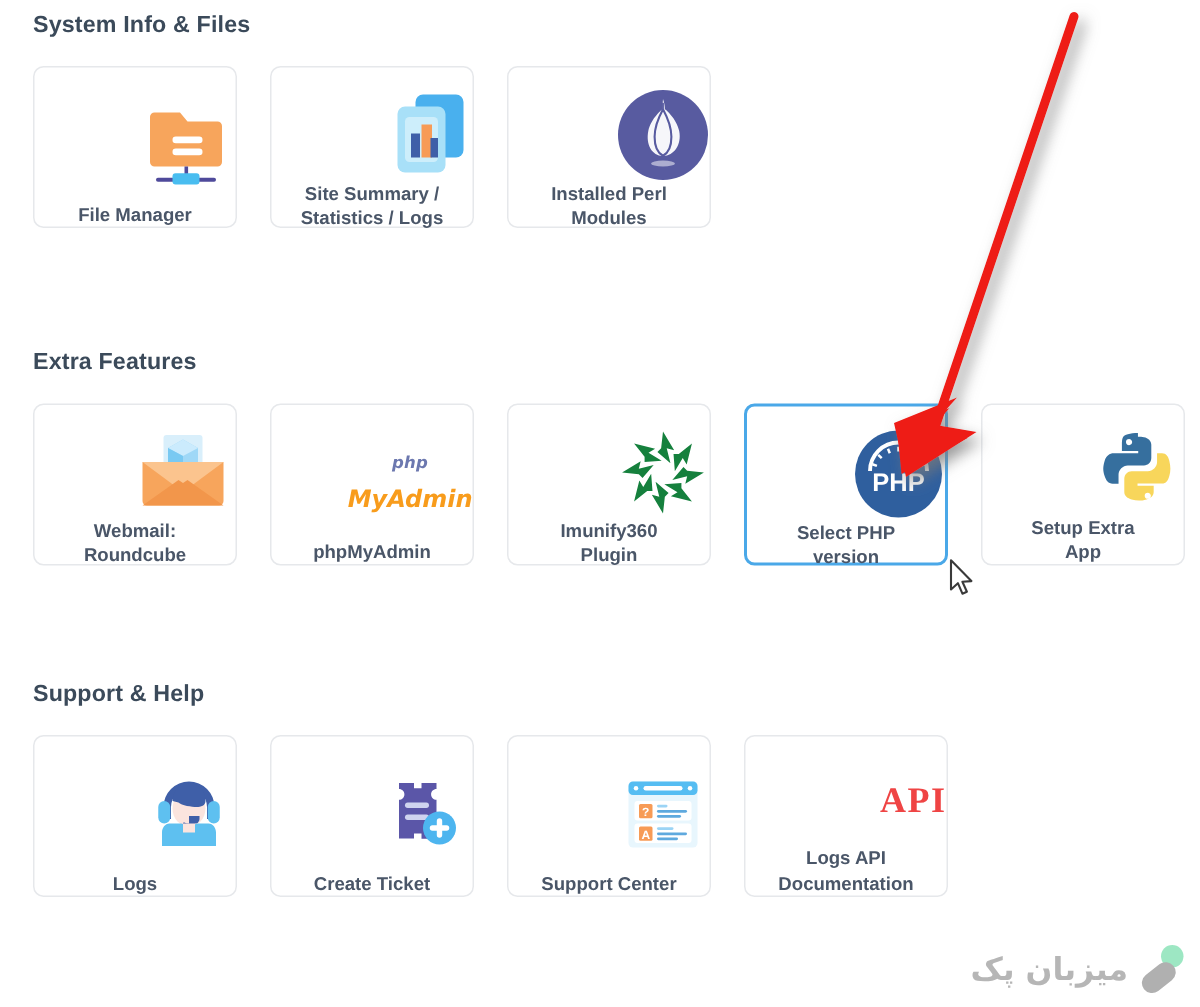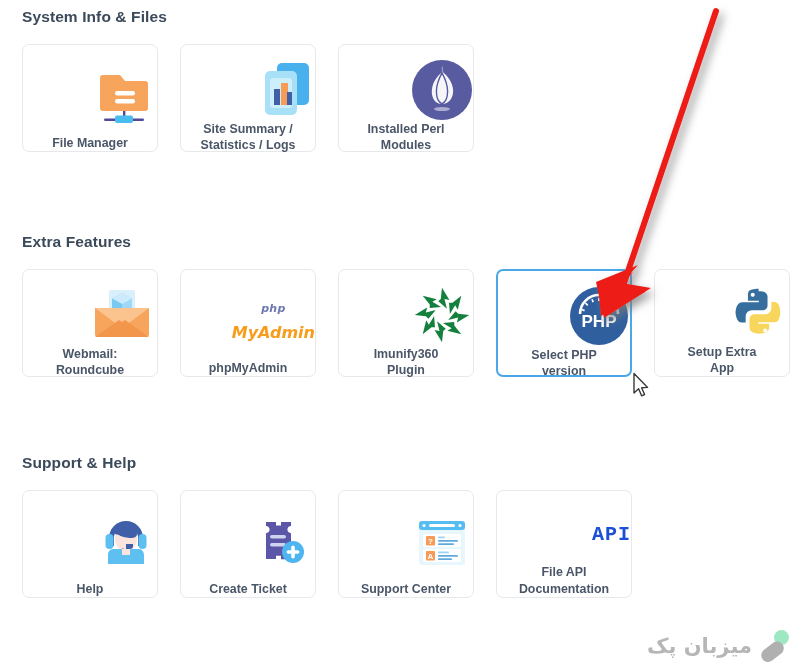--- a/index.html
+++ b/index.html
@@ -93,21 +93,21 @@
     font-weight: 700;
     color: #8a8a8a;
     direction: rtl;
     margin-left: 40px;
   }
   .wm-mark { position:relative; width:34px; height:34px; }
 
   .phpmyadmin-logo { text-align:center; line-height:1; }
   .pma-php { font-family:"DejaVu Sans", sans-serif; font-weight:700; font-style:italic; font-size:11px; color:#6c78af; display:block; letter-spacing:.2px;}
   .pma-my { font-family:"DejaVu Sans", sans-serif; font-weight:700; font-style:italic; font-size:16px; color:#f89c1c; display:block; margin-top:11px;}
-  .api-logo { font-family:Liberation Mono, monospace; font-weight:700; font-size:20px; color:#1d4ed8; letter-spacing:1px; }
+  .api-logo { font-family:Liberation Serif, serif; font-weight:700; font-size:24px; color:#ef4444; letter-spacing:1px; }
 </style>
 </head>
 <body>
 
 <div class="page">
 
   <div class="section sec1">
     <div class="section-title">System Info &amp; Files</div>
     <div class="grid">
 
@@ -269,21 +269,21 @@
             <rect x="10.5" y="22" width="8" height="15" rx="4" fill="#5ec0f0"></rect>
             <rect x="43.5" y="22" width="8" height="15" rx="4" fill="#5ec0f0"></rect>
             <ellipse cx="31" cy="27" rx="11" ry="12" fill="#fbe4de"></ellipse>
             <path d="M20 22a11 12 0 0 1 22 0c0 3-3 4-6 4s-10-1-12-3z" fill="#3f5fa8"></path>
             <path d="M31 38c-1 0-3-.4-4-1" stroke="#3f5fa8" stroke-width="2" fill="none"></path>
             <path d="M18 37h8l5 3 5-3h8c3 0 5 3 5 6v9H13v-9c0-3 2-6 5-6z" fill="#5ec0f0"></path>
             <rect x="27" y="37" width="8" height="6" fill="#fbe4de"></rect>
             <path d="M31 32h7v2a3 3 0 0 1-3 3h-4z" fill="#3f5fa8"></path>
           </svg>
         </div>
-        <div class="card-label">Help</div>
+        <div class="card-label">Logs</div>
       </div>
 
       <div class="card">
         <div class="card-icon">
           <svg width="62" height="62" viewBox="0 0 62 62">
             <path d="M13 10h10v3.5h5V10h10v4c-2 0-3.6 1.6-3.6 3.6s1.6 3.6 3.6 3.6v26h-10v-3.5h-5V47H13V21.2c2 0 3.6-1.6 3.6-3.6S15 14 13 14z" fill="#5b56a8"></path>
             <rect x="17" y="23" width="16" height="3.6" rx="1.8" fill="#cfd3ef"></rect>
             <rect x="17" y="31" width="16" height="3.6" rx="1.8" fill="#cfd3ef"></rect>
             <circle cx="40" cy="40" r="11" fill="#4db5ef"></circle>
             <rect x="38.2" y="33.5" width="3.6" height="13" rx="1.8" fill="#fff"></rect>
@@ -315,21 +315,21 @@
             <rect x="27" y="43.3" width="14" height="1.8" rx=".9" fill="#5fa9de"></rect>
           </svg>
         </div>
         <div class="card-label">Support Center</div>
       </div>
 
       <div class="card">
         <div class="card-icon">
           <span class="api-logo">API</span>
         </div>
-        <div class="card-label">File API
+        <div class="card-label">Logs API
 Documentation</div>
       </div>
 
     </div>
   </div>
 
   <svg class="arrow-layer" viewBox="0 0 800 671">
     <defs>
       <filter id="arrowshadow" x="-40%" y="-40%" width="200%" height="200%">
         <feDropShadow dx="4" dy="5" stdDeviation="5" flood-color="#7a7a7a" flood-opacity=".75"></feDropShadow>

